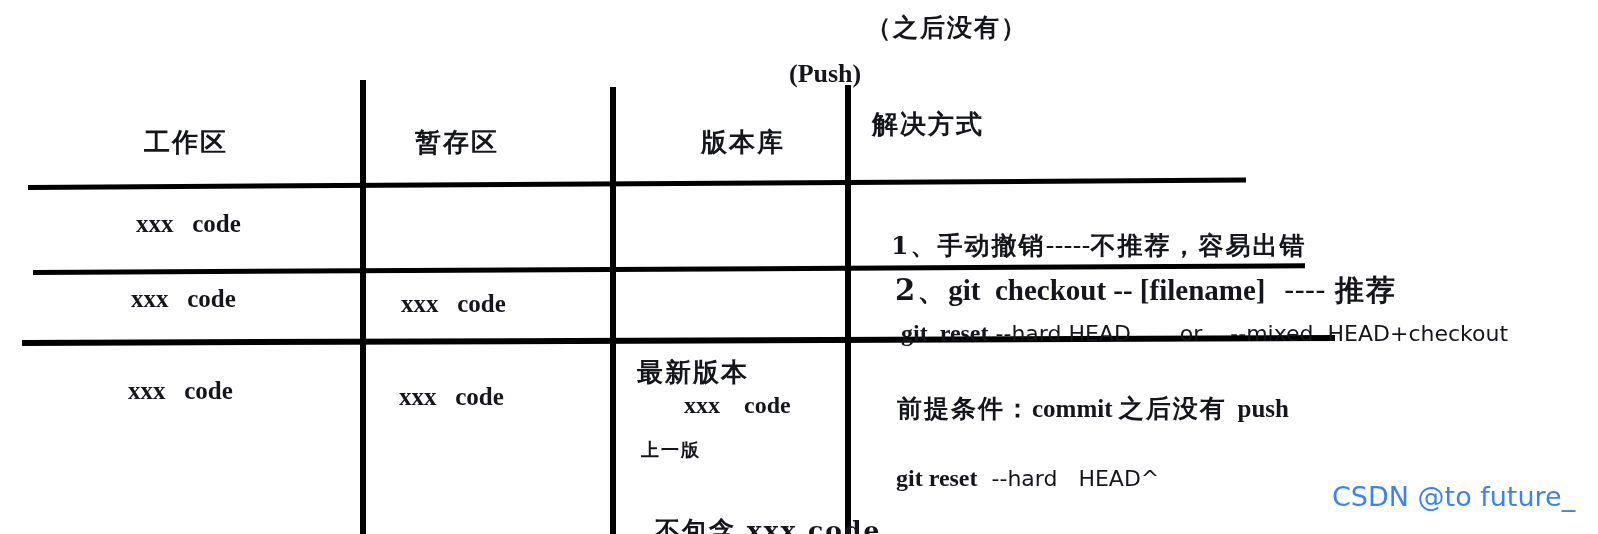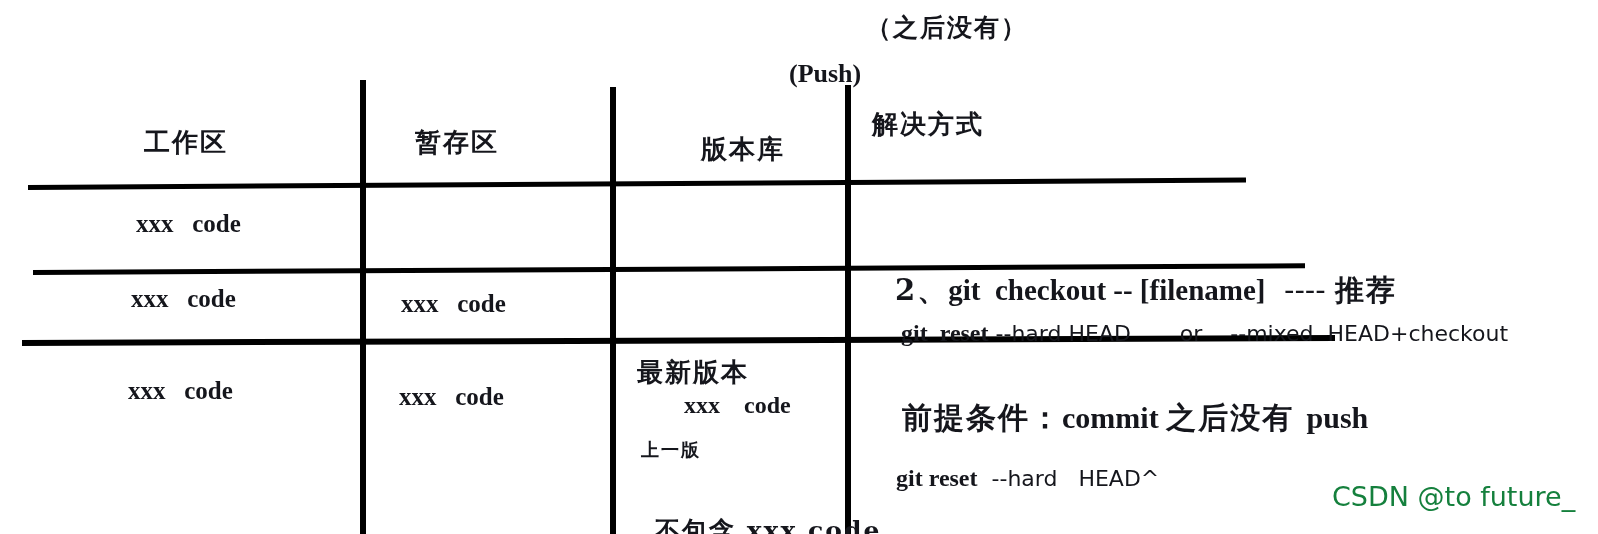--- a/index.html
+++ b/index.html
@@ -40,21 +40,21 @@
     position: absolute;
     background: #000000;
     transform-origin: left center;
   }
   .vrule {
     position: absolute;
     background: #000000;
   }
   #watermark {
     position: absolute;
-    color: #15803d;
+    color: #3b82f6;
     font-family: "DejaVu Sans", "Liberation Sans", sans-serif;
     font-weight: 400;
     white-space: pre;
   }
 </style>
 </head>
 <body>
 
 <div id="canvas">
 
@@ -66,46 +66,49 @@
   <div class="vrule" style="left:360px; top:80px; width:6px; height:454px;"></div>
   <div class="vrule" style="left:610px; top:87px; width:6px; height:447px;"></div>
   <div class="vrule" style="left:845px; top:85px; width:6px; height:449px;"></div>
 
   <div class="rule" style="left:28px; top:185px; width:1218px; height:5px; transform: rotate(-0.35deg);"></div>
   <div class="rule" style="left:33px; top:270px; width:1272px; height:5px; transform: rotate(-0.30deg);"></div>
   <div class="rule" style="left:22px; top:340px; width:1313px; height:6px; transform: rotate(-0.22deg);"></div>
 
   <div class="txt cn" style="left:144px; top:128px; font-size:26px;">工作区</div>
   <div class="txt cn" style="left:415px; top:128px; font-size:26px;">暂存区</div>
-  <div class="txt cn" style="left:701px; top:128px; font-size:26px;margin-top:7px;">版本库</div>
+  <div class="txt cn" style="left:701px; top:128px; font-size:26px;">版本库</div>
   <div class="txt cn" style="left:872px; top:110px; font-size:26px;">解决方式</div>
 
   <div class="txt en" style="left:136px; top:210px; font-size:25px;">xxx   code</div>
 
+  <div class="txt" style="left:866px; top:203px; font-size:25px;">
+    <span class="cn">1、</span><span class="cn">手动撤销</span><span class="en-thin">-----</span><span class="cn">不推荐，容易出错</span>
+  </div>
 
   <div class="txt" style="left:866px; top:241px; font-size:29px;">
     <span class="cn">2、</span><span class="en">git  checkout -- [filename]</span><span class="en-thin">  ---- </span><span class="cn">推荐</span>
   </div>
 
   <div class="txt en" style="left:131px; top:285px; font-size:25px;">xxx   code</div>
   <div class="txt en" style="left:401px; top:290px; font-size:25px;">xxx   code</div>
 
   <div class="txt" style="left:877px; top:292px; font-size:24px;">
     <span class="en">git  reset</span><span class="en-thin" style="font-size:22px;"> --hard HEAD       or    --mixed  HEAD+checkout</span>
   </div>
 
   <div class="txt en" style="left:128px; top:377px; font-size:25px;">xxx   code</div>
   <div class="txt en" style="left:399px; top:383px; font-size:25px;">xxx   code</div>
 
   <div class="txt cn" style="left:637px; top:358px; font-size:26px;">最新版本</div>
   <div class="txt en" style="left:684px; top:392px; font-size:24px;">xxx    code</div>
   <div class="txt cn" style="left:641px; top:440px; font-size:18px;">上一版</div>
   <div class="txt cn" style="left:655px; top:481px; font-size:25px;margin-top:36px;">不包含 xxx code</div>
 
-  <div class="txt" style="left:872px; top:366px; font-size:30px;text-align:right;">
+  <div class="txt" style="left:872px; top:366px; font-size:25px;text-align:right;">
     <span class="cn">前提条件：</span><span class="en">commit </span><span class="cn">之后没有 </span><span class="en">push</span>
   </div>
 
   <div class="txt" style="left:872px; top:437px; font-size:24px;">
     <span class="en">git reset</span><span class="en-thin" style="font-size:22px;text-align:right;">  --hard   HEAD^</span>
   </div>
 
   <div id="watermark" style="left:1332px; top:481px; font-size:27px;">CSDN @to future_</div>
 
 </div>

